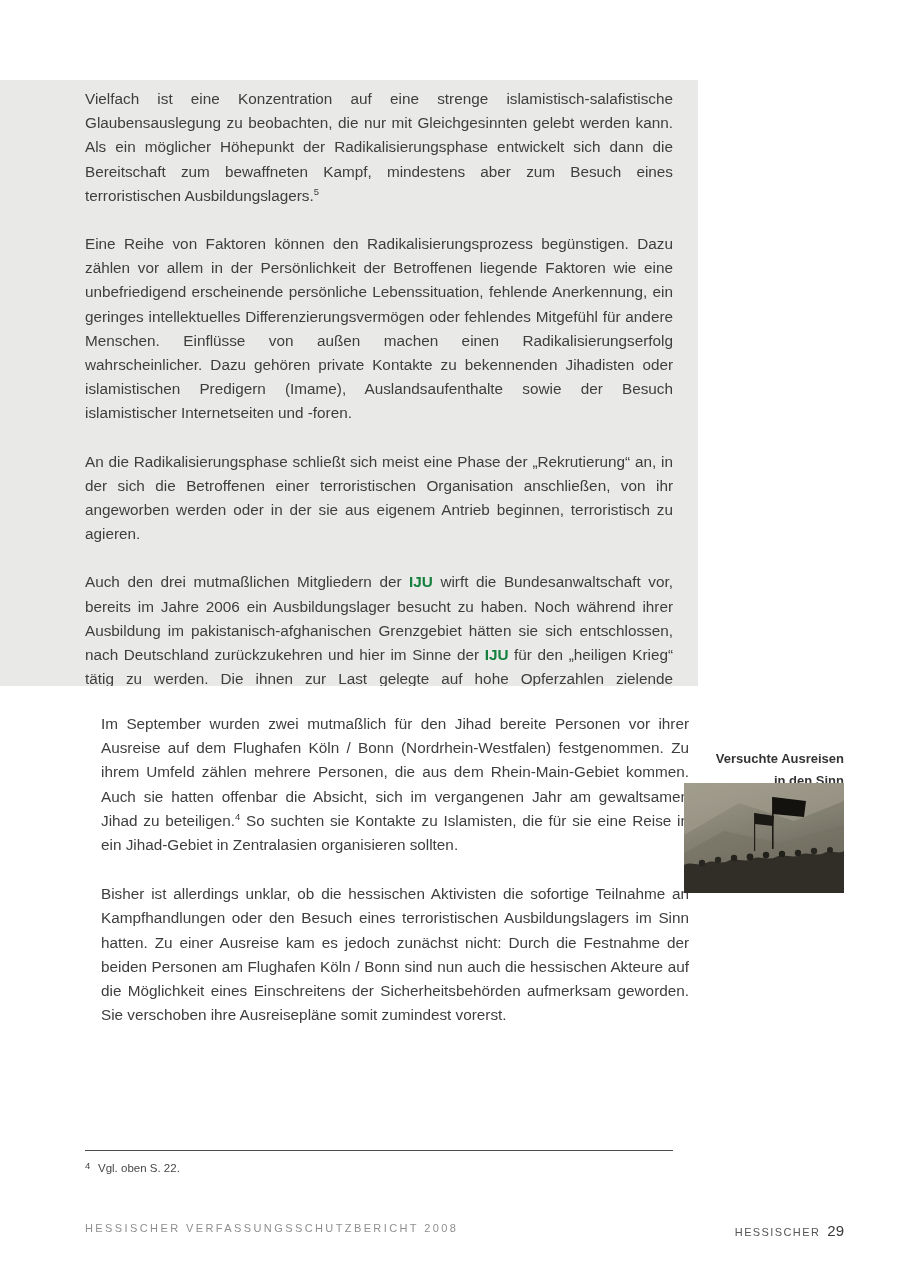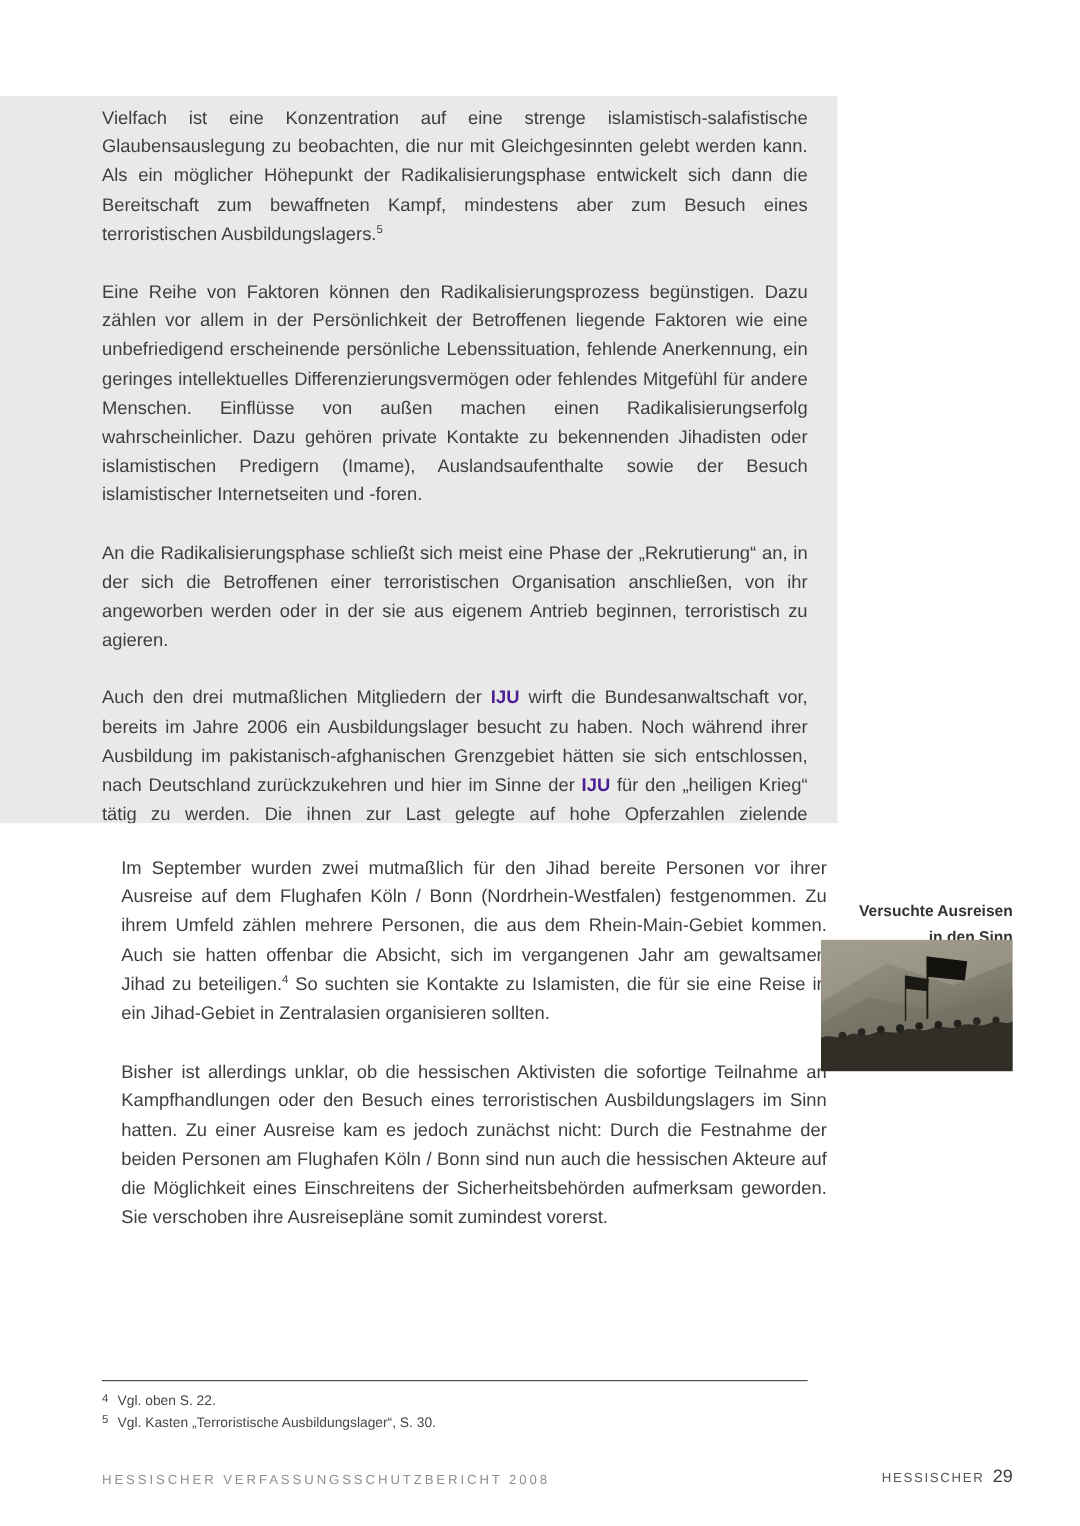--- a/index.html
+++ b/index.html
@@ -29,21 +29,21 @@
   .body-par {
     width: 588px;
     margin: 0 0 24px 0;
     font-size: 15.3px;
     line-height: 24.2px;
     color: #3e3e3e;
     text-align: justify;
     hyphens: auto;
     -webkit-hyphens: auto;
   }
-  .body-par b { font-weight: 700; color: #4c1d95; }
+  .body-par b { font-weight: 700; color: #15803d; }
   .body-par sup {
     font-size: 0.62em;
     line-height: 0;
     vertical-align: super;
   }
 
   
   .white-section {
     position: absolute;
     left: 101px;
@@ -104,21 +104,21 @@
   }
 
   
   .footer {
     position: absolute;
     left: 85px;
     top: 1222px;
     width: 759px;
     display: flex;
     justify-content: space-between;
-    align-items: flex-end;
+    align-items: flex-start;
   }
   .footer-left {
     font-size: 11px;
     letter-spacing: 2.4px;
     color: #8f8f8f;
   }
   .footer-right { white-space: nowrap; }
   .footer-right-label {
     font-size: 11px;
     letter-spacing: 1.4px;
@@ -183,21 +183,20 @@
       <circle cx="130" cy="68" r="3.2" fill="#2a2922"></circle>
       <circle cx="146" cy="67" r="3.0" fill="#2a2922"></circle>
 
       <rect width="160" height="110" fill="#000000" opacity="0.06"></rect>
     </svg>
   </div>
 
   <div class="footnotes">
     <hr class="footnote-rule">
     <p class="footnote"><span class="fn-num">4</span><span>Vgl. oben S. 22.</span></p>
-    <p class="footnote"><span class="fn-num">5</span><span>Vgl. Kasten „Terroristische Ausbildungslager“, S. 30.</span></p>
   </div>
 
   <div class="footer">
     <span class="footer-left">HESSISCHER VERFASSUNGSSCHUTZBERICHT 2008</span>
     <span class="footer-right">
       <span class="footer-right-label">HESSISCHER</span><span class="footer-pagenum">29</span>
     </span>
   </div>
 
 </div>

